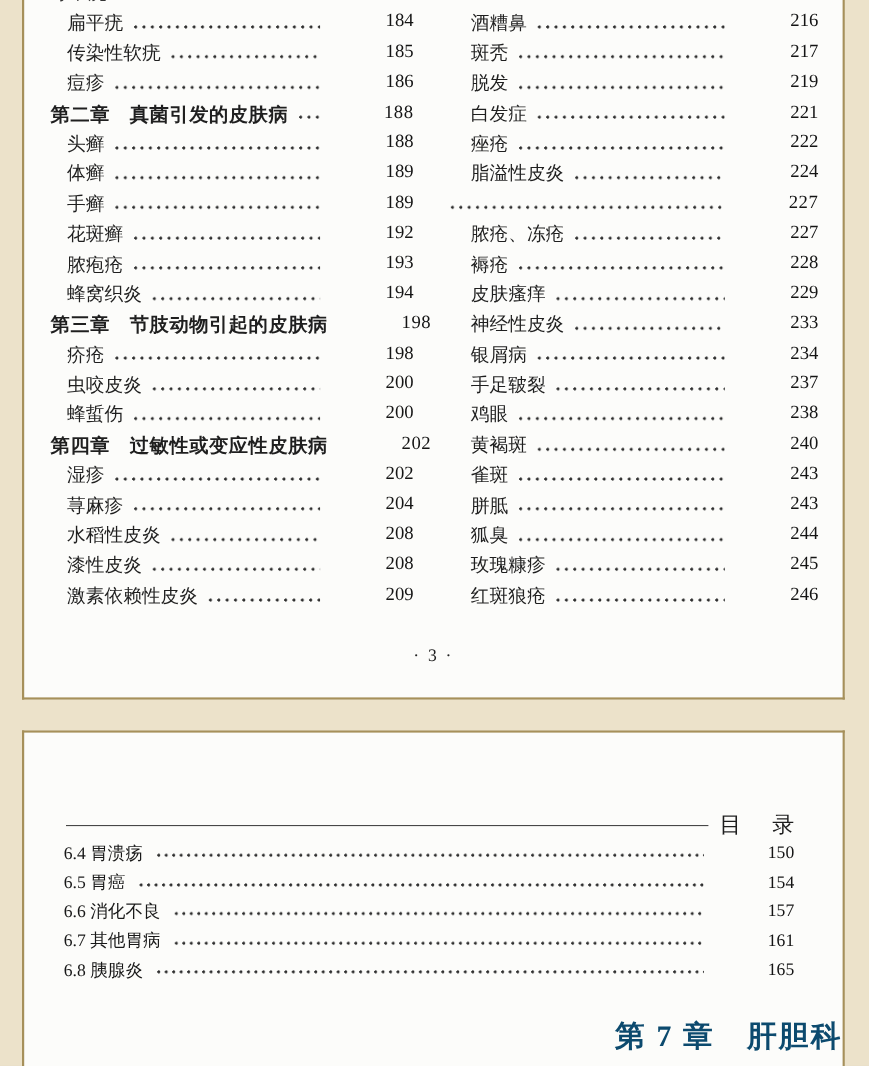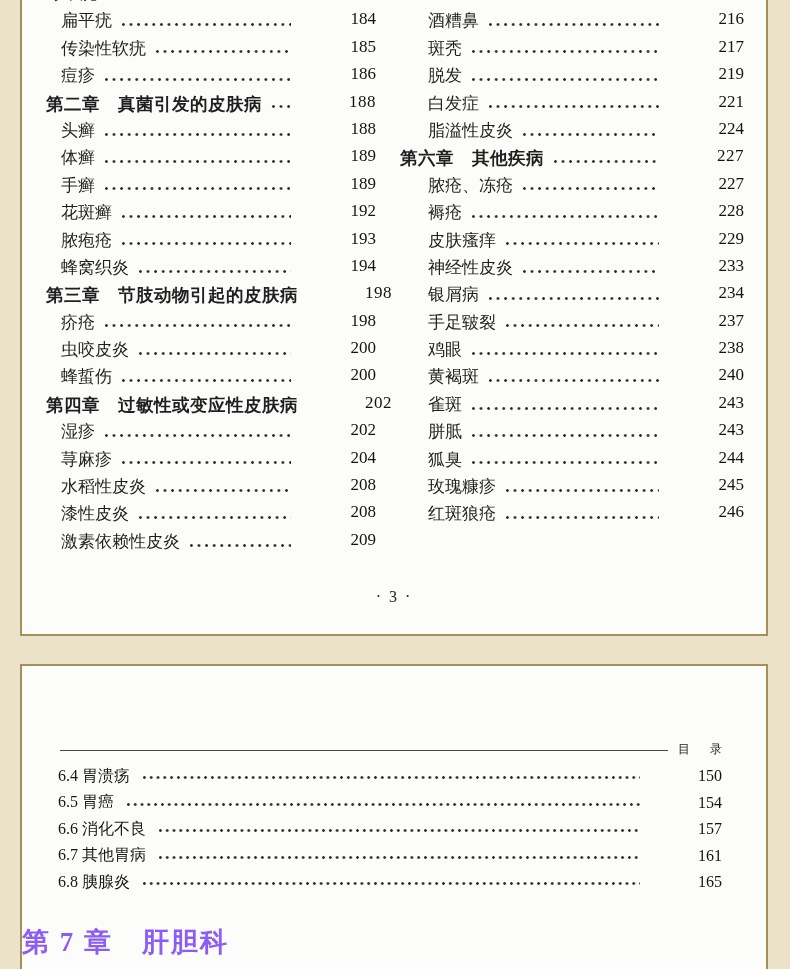--- a/index.html
+++ b/index.html
@@ -79,43 +79,43 @@
     display:flex;align-items:center;
   }
   .toc-header .rule{
     flex:1 1 auto;height:0;
     border-bottom:1.6px solid #474747;
     transform:translateY(1px);
   }
   .toc-header .hdr-label{
     flex:0 0 auto;
     margin-left:10px;
-    font-size:12px;color:#1d1d1d;
+    font-size:20px;color:#1d1d1d;
     letter-spacing:4px;
     white-space:nowrap;
   }
   .rows2{position:absolute;left:36px;right:44px;top:97px;}
   .rows2 .row{
     height:26.5px;
     display:flex;align-items:center;
     font-size:16px;color:#181818;
     white-space:nowrap;
     justify-content:space-between;
   }
   .rows2 .leader{
     background-size:6.8px 5px;
     margin:3px 8px 0 12px;
   }
   .rows2 .pg{min-width:30px;font-size:16px;}
   .chapter-heading{
     position:absolute;left:0;right:0;top:258px;
-    text-align:left;
+    text-align:right;
     font-size:27px;
     font-weight:bold;
-    color:#8b5cf6;
+    color:#0c4a6e;
     letter-spacing:2px;
   }
 </style>
 </head>
 <body>
 
 <div class="canvas">
 
   <div class="page page1">
     <div class="col left">
@@ -243,26 +243,30 @@
           <span class="label">脱发</span>
           <span class="leader"></span>
           <span class="pg">219</span>
         </div>
         <div class="row item">
           <span class="label">白发症</span>
           <span class="leader"></span>
           <span class="pg">221</span>
         </div>
         <div class="row item">
+          <span class="label">痤疮</span>
+          <span class="leader"></span>
+          <span class="pg">222</span>
+        </div>
+        <div class="row item">
           <span class="label">脂溢性皮炎</span>
           <span class="leader"></span>
           <span class="pg">224</span>
         </div>
         <div class="row chapter">
-          <span class="label">第六章　其他疾病</span>
           <span class="leader"></span>
           <span class="pg">227</span>
         </div>
         <div class="row item">
           <span class="label">脓疮、冻疮</span>
           <span class="leader"></span>
           <span class="pg">227</span>
         </div>
         <div class="row item">
           <span class="label">褥疮</span>

